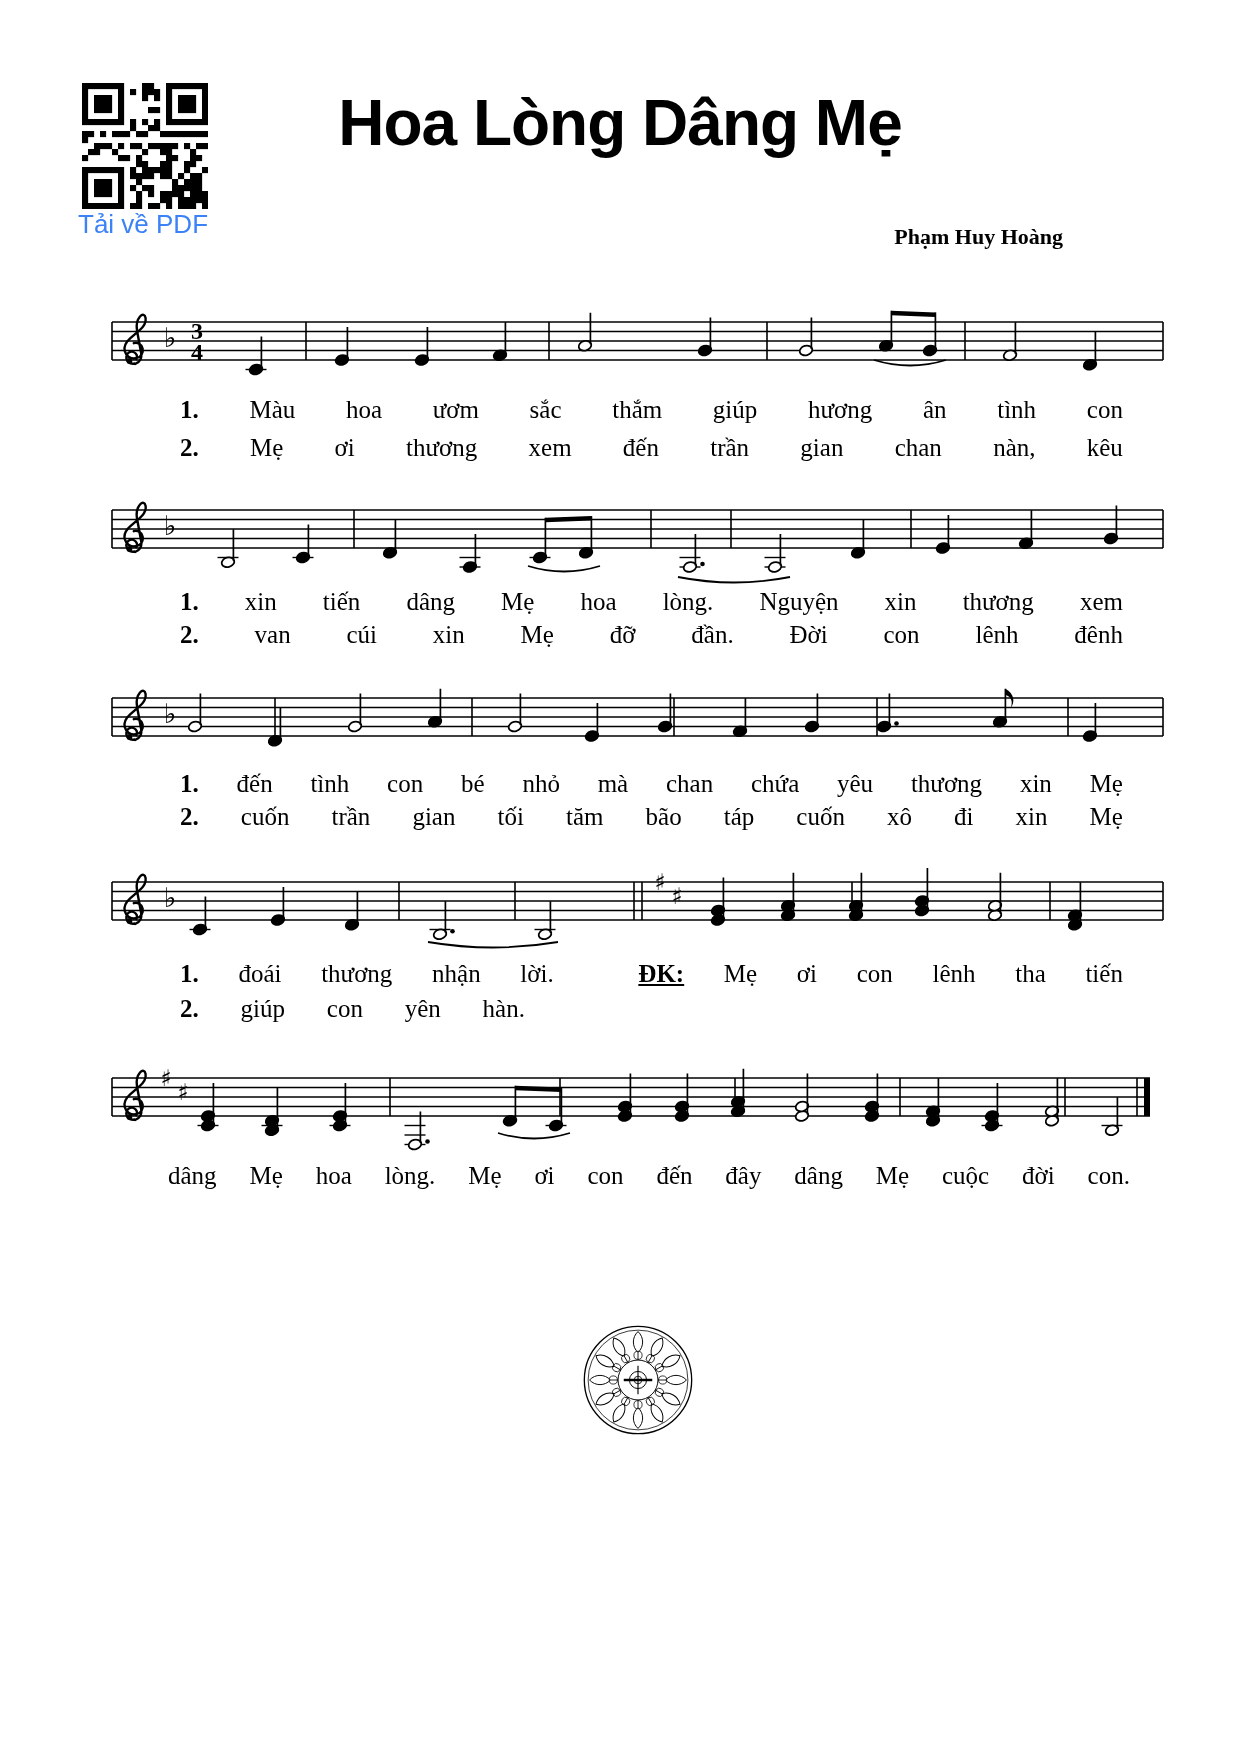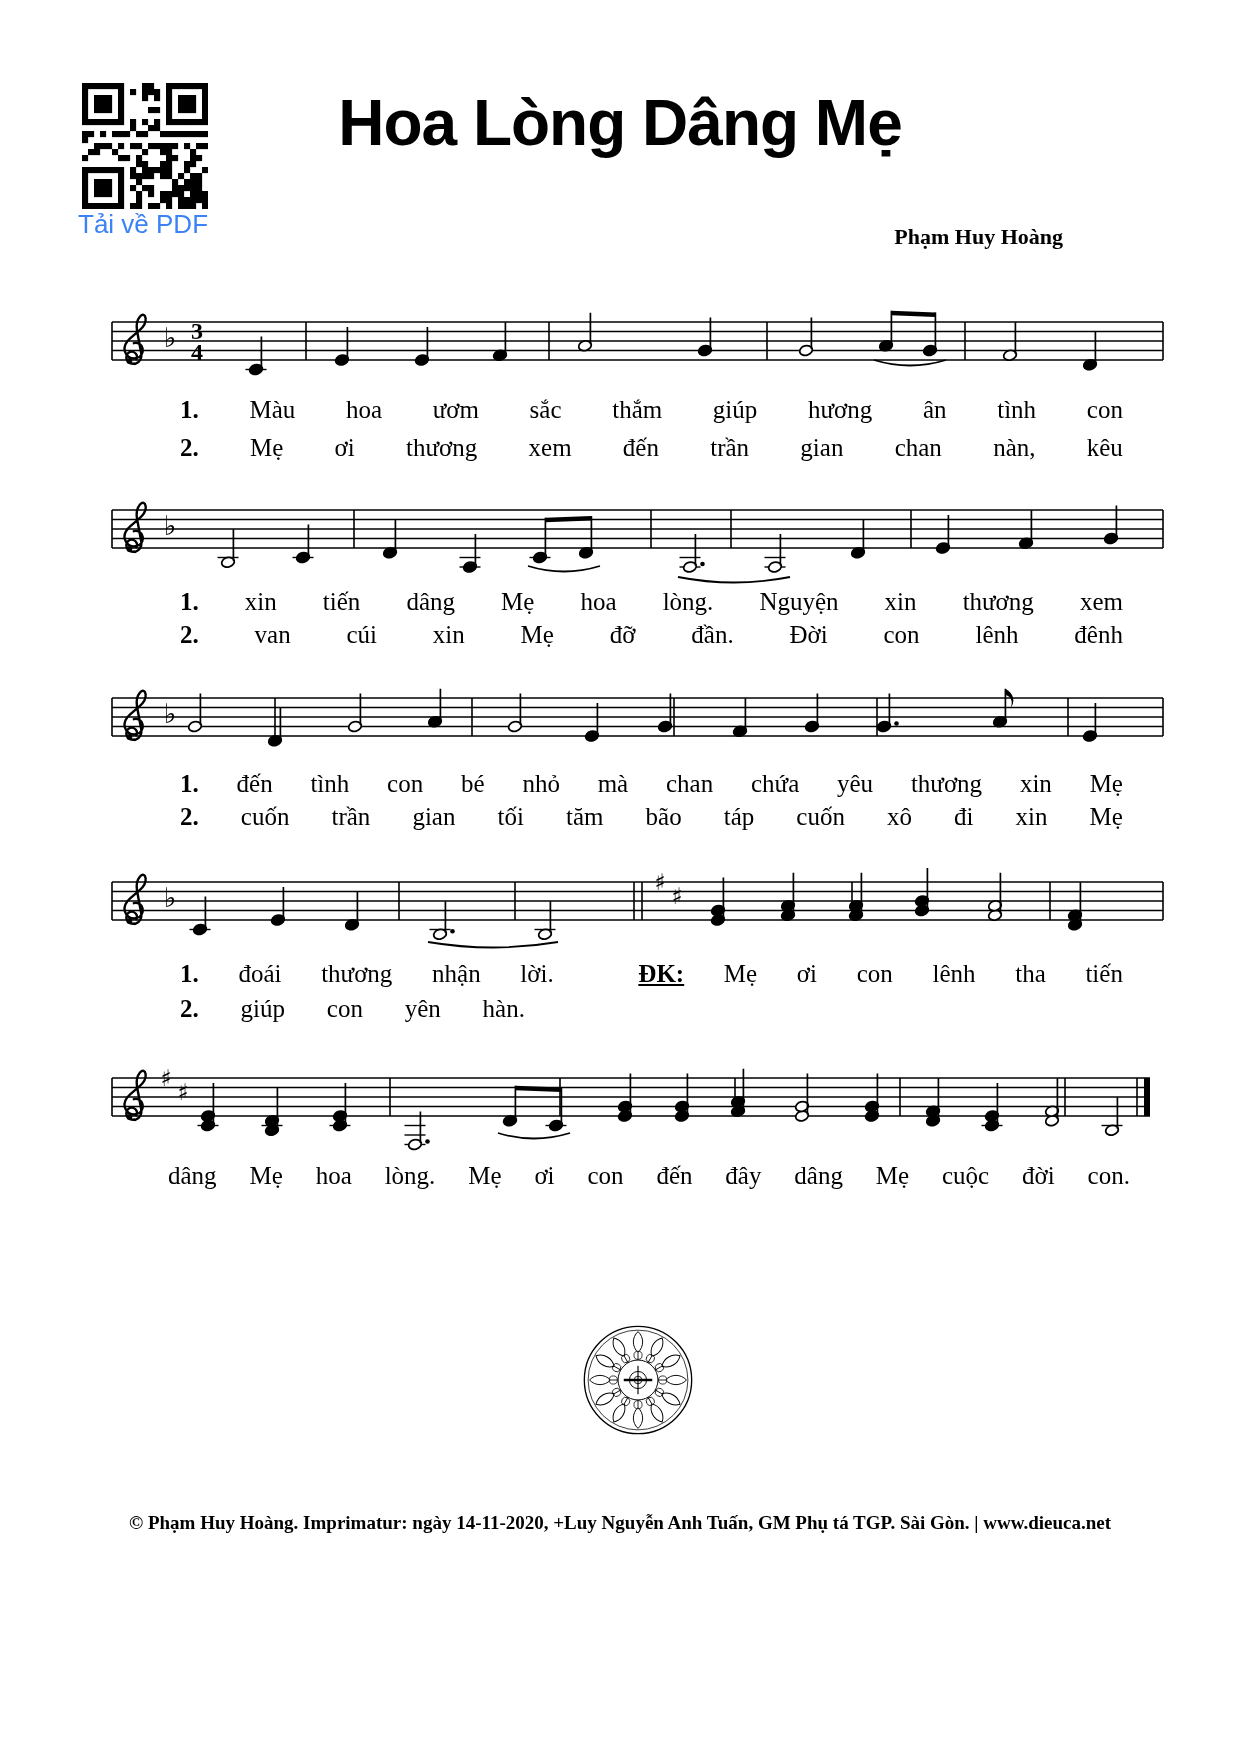--- a/index.html
+++ b/index.html
@@ -709,14 +709,13 @@
         <line x1="0" y1="-29" x2="0" y2="-21" stroke="#000" stroke-width="0.9"></line>
         <circle cx="0" cy="-26" r="4.3" fill="none" stroke="#000" stroke-width="0.8"></circle>
       </g>
       <circle cx="0" cy="0" r="21" fill="none" stroke="#000" stroke-width="1"></circle>
       <circle cx="0" cy="0" r="9" fill="none" stroke="#000" stroke-width="1"></circle>
       <line x1="-15" y1="0" x2="15" y2="0" stroke="#000" stroke-width="2.6"></line>
       <line x1="0" y1="-15" x2="0" y2="15" stroke="#000" stroke-width="1.2"></line>
       <circle cx="0" cy="0" r="4" fill="none" stroke="#000" stroke-width="0.9"></circle>
     </svg>
 
-  <div class="footer">© Phạm Huy Hoàng. Imprimatur: ngày 14-11-2020, +Luy Nguyễn Anh Tuấn, GM Phụ tá TGP. Sài Gòn. | www.dieuca.net</div>
 </div>
 
 </body></html>

